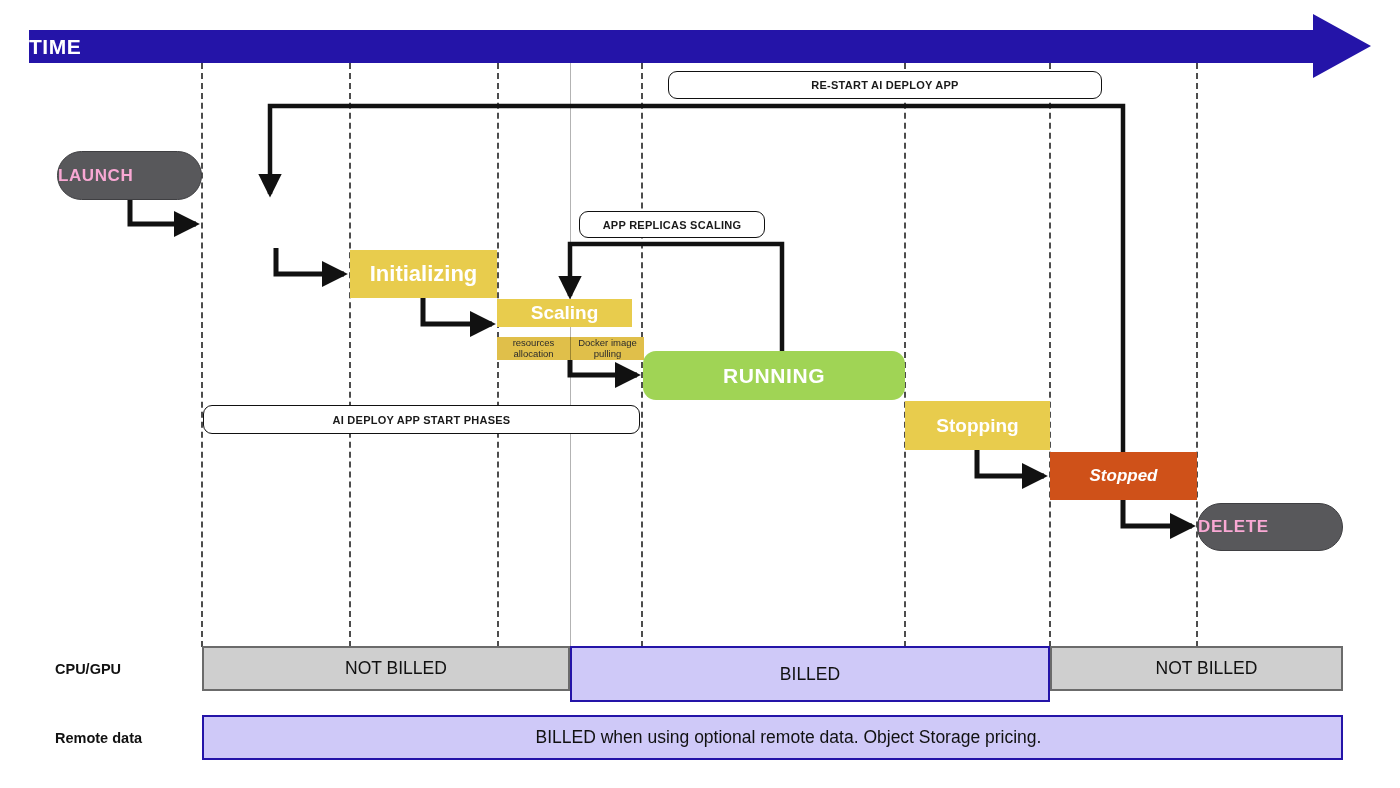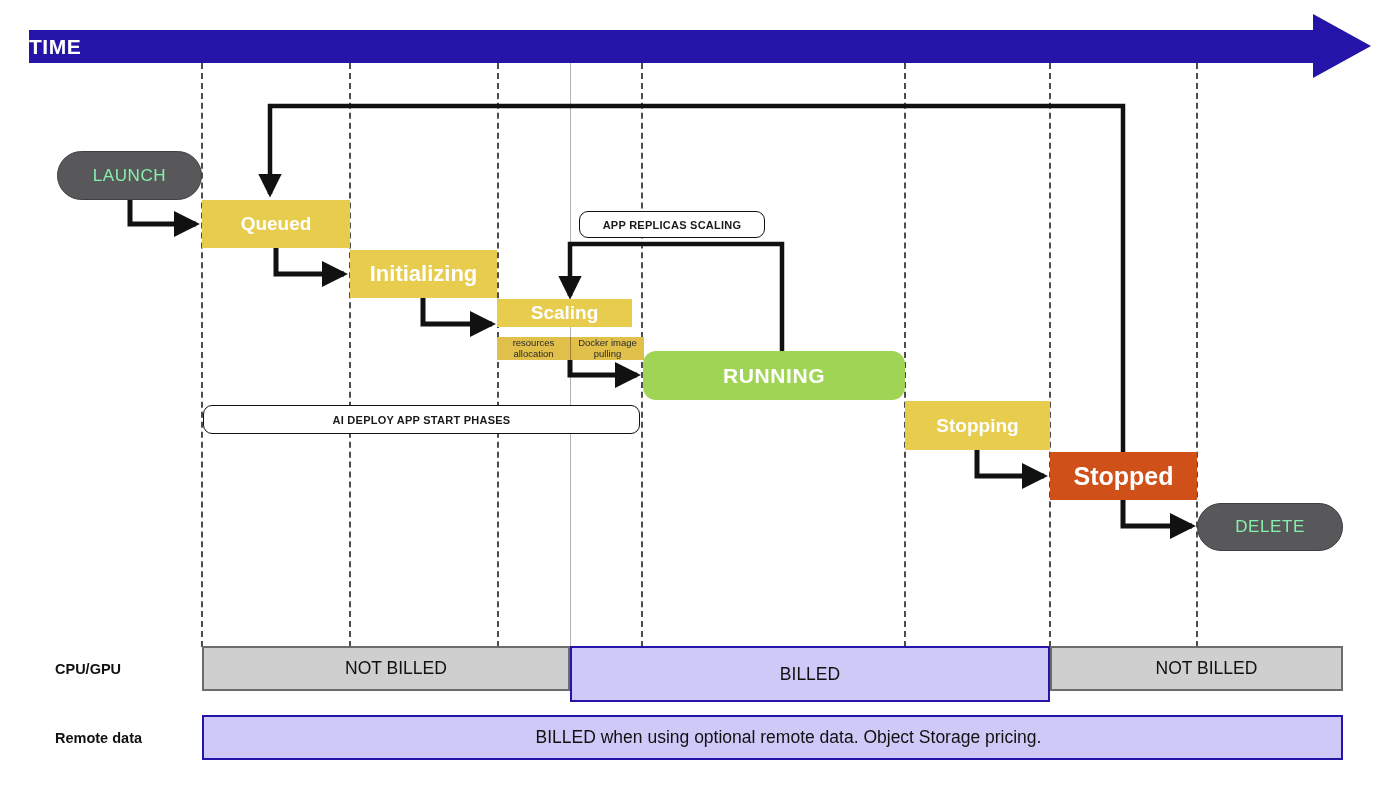--- a/index.html
+++ b/index.html
@@ -40,22 +40,22 @@
   .sub-cell{
     flex:1;background:#E0BF4A;border-right:1px solid #9c8530;
     display:flex;align-items:center;justify-content:center;text-align:center;
     color:#2b2b2b;font-size:9.5px;line-height:1.12;box-sizing:border-box;
   }
   .sub-cell:last-child{border-right:none;}
 
   
   .pill{
     position:absolute;background:#58585B;border:1px solid #3f3f42;border-radius:26px;
-    display:flex;align-items:center;justify-content:center;
-    color:#86efac;font-weight:normal;font-size:17px;letter-spacing:.6px;box-sizing:border-box;
+    display:flex;align-items:center;justify-content:flex-start;
+    color:#f9a8d4;font-weight:bold;font-size:17px;letter-spacing:.6px;box-sizing:border-box;
   }
 
   
   .callout{
     position:absolute;background:#ffffff;border:1.6px solid #58585B;border-radius:9px;
     display:flex;align-items:center;justify-content:center;
     font-size:11px;font-weight:bold;color:#1a1a1a;letter-spacing:.25px;box-sizing:border-box;
   }
   .callout.dark{border-color:#111111;}
 
@@ -118,23 +118,20 @@
   </svg>
 
   <div class="pill" style="left:57px;top:151px;width:145px;height:49px;">
     <span>LAUNCH</span>
   </div>
 
   <div class="pill" style="left:1197px;top:503px;width:146px;height:48px;">
     <span>DELETE</span>
   </div>
 
-  <div class="state yellow" style="left:202px;top:200px;width:148px;height:48px;font-size:19px;">
-    <span>Queued</span>
-  </div>
 
   <div class="state yellow" style="left:350px;top:250px;width:147px;height:48px;font-size:22px;">
     <span>Initializing</span>
   </div>
 
   <div class="state yellow" style="left:497px;top:299px;width:135px;height:28px;font-size:19px;">
     <span>Scaling</span>
   </div>
 
   <div class="sub-row" style="left:497px;top:337px;width:147px;height:23px;">
@@ -153,24 +150,27 @@
   </div>
 
   <div class="state green" style="left:643px;top:351px;width:262px;height:49px;font-size:21px;letter-spacing:.6px;border-radius:13px;">
     <span>RUNNING</span>
   </div>
 
   <div class="state yellow" style="left:905px;top:401px;width:145px;height:49px;font-size:19px;">
     <span>Stopping</span>
   </div>
 
-  <div class="state orange" style="left:1050px;top:452px;width:147px;height:48px;font-size:25px;">
+  <div class="state orange" style="left:1050px;top:452px;width:147px;height:48px;font-size:17px;font-style:italic;">
     <span>Stopped</span>
   </div>
 
+  <div class="callout dark" style="left:668px;top:71px;width:434px;height:28px;">
+    <span>RE-START AI DEPLOY APP</span>
+  </div>
 
   <div class="callout dark" style="left:579px;top:211px;width:186px;height:27px;">
     <span>APP REPLICAS SCALING</span>
   </div>
 
   <div class="callout dark" style="left:203px;top:405px;width:437px;height:29px;">
     <span>AI DEPLOY APP START PHASES</span>
   </div>
 
   <div class="row-label" style="left:55px;top:647px;width:145px;height:44px;">

